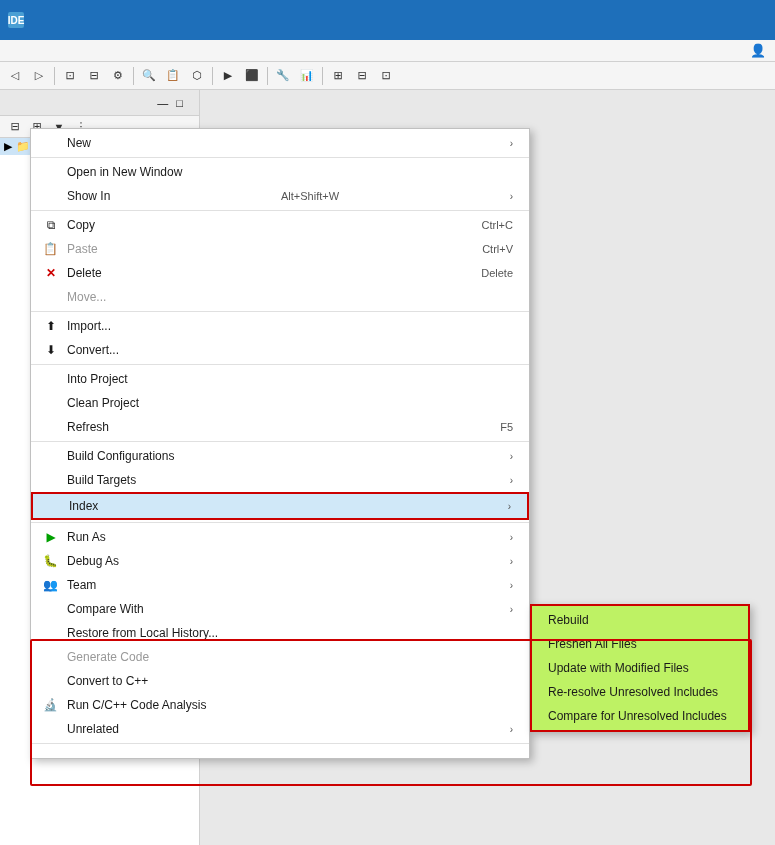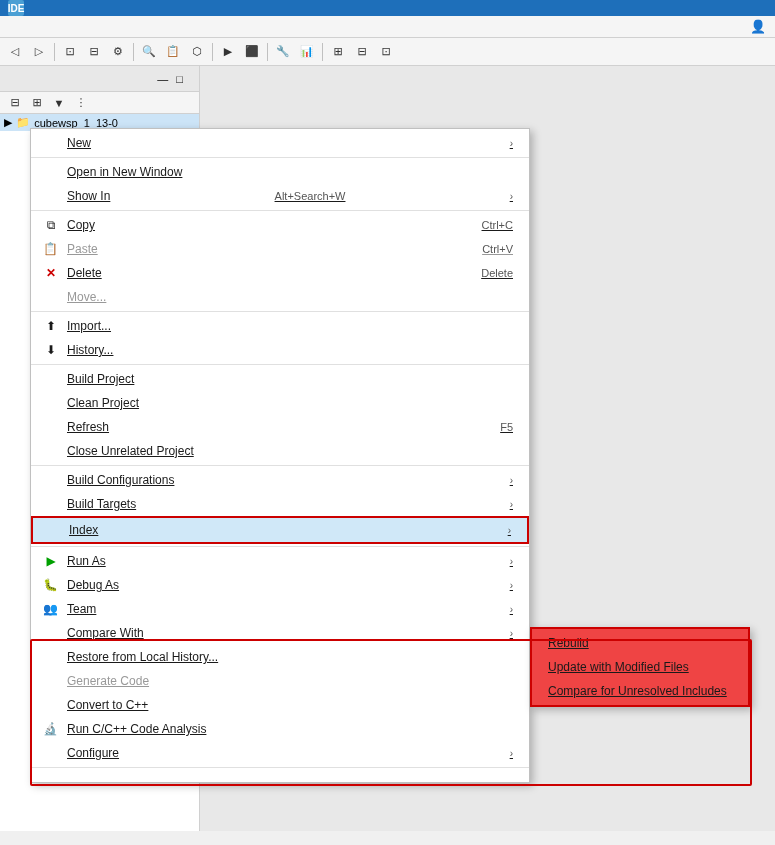--- a/index.html
+++ b/index.html
@@ -8,21 +8,21 @@
       height: 845px;
       font-family: 'Segoe UI', Arial, sans-serif;
       font-size: 12px;
       background: #f0f0f0;
       overflow: hidden;
       position: relative;
     }
 
     
     .title-bar {
-      height: 16px;
+      height: 40px;
       background: #1e6fba;
       display: flex;
       align-items: center;
       padding: 0 8px;
       color: white;
       font-size: 12px;
       gap: 6px;
     }
     .title-bar-icon {
       width: 16px;
@@ -142,21 +142,20 @@
       padding: 2px 0;
     }
     .ctx-item {
       display: flex;
       align-items: center;
       padding: 5px 16px 5px 36px;
       cursor: pointer;
       position: relative;
       font-size: 12px;
       color: #1a1a1a;
-      text-decoration: underline;
     }
     .ctx-item.disabled { color: #999; cursor: default; }
     .ctx-item .shortcut {
       margin-left: auto;
       color: #555;
       font-size: 11px;
     }
     .ctx-item .arrow {
       margin-left: auto;
       color: #555;
@@ -292,21 +291,21 @@
       <span class="arrow">›</span>
     </div>
     <div class="ctx-separator"></div>
     <div class="ctx-item">
       <span class="icon-area"></span>
       <span>Open in New Window</span>
     </div>
     <div class="ctx-item">
       <span class="icon-area"></span>
       <span>Show In</span>
-      <span class="shortcut">Alt+Search+W</span>
+      <span class="shortcut">Alt+Shift+W</span>
       <span class="arrow">›</span>
     </div>
     <div class="ctx-separator"></div>
     <div class="ctx-item">
       <span class="icon-area">⧉</span>
       <span>Copy</span>
       <span class="shortcut">Ctrl+C</span>
     </div>
     <div class="ctx-item disabled">
       <span class="icon-area">📋</span>
@@ -324,39 +323,35 @@
       <span class="icon-area"></span>
       <span>Move...</span>
     </div>
     <div class="ctx-separator"></div>
     <div class="ctx-item">
       <span class="icon-area">⬆</span>
       <span>Import...</span>
     </div>
     <div class="ctx-item">
       <span class="icon-area">⬇</span>
-      <span>History...</span>
-    </div>
-    <div class="ctx-separator"></div>
-    <div class="ctx-item">
-      <span class="icon-area"></span>
-      <span>Build Project</span>
+      <span>Convert...</span>
+    </div>
+    <div class="ctx-separator"></div>
+    <div class="ctx-item">
+      <span class="icon-area"></span>
+      <span>Into Project</span>
     </div>
     <div class="ctx-item">
       <span class="icon-area"></span>
       <span>Clean Project</span>
     </div>
     <div class="ctx-item">
       <span class="icon-area"></span>
       <span>Refresh</span>
       <span class="shortcut">F5</span>
-    </div>
-    <div class="ctx-item">
-      <span class="icon-area"></span>
-      <span>Close Unrelated Project</span>
     </div>
     <div class="ctx-separator"></div>
     <div class="ctx-item">
       <span class="icon-area"></span>
       <span>Build Configurations</span>
       <span class="arrow">›</span>
     </div>
     <div class="ctx-item">
       <span class="icon-area"></span>
       <span>Build Targets</span>
@@ -403,34 +398,40 @@
     <div class="ctx-item">
       <span class="icon-area"></span>
       <span>Convert to C++</span>
     </div>
     <div class="ctx-item">
       <span class="icon-area">🔬</span>
       <span>Run C/C++ Code Analysis</span>
     </div>
     <div class="ctx-item">
       <span class="icon-area"></span>
-      <span>Configure</span>
+      <span>Unrelated</span>
       <span class="arrow">›</span>
     </div>
     <div class="ctx-separator"></div>
     <div class="ctx-item">
       <span class="icon-area"></span>
     </div>
   </div>
 
-<div class="submenu" id="submenu" style="position: absolute; top: 627px; left: 530px; width: 220px; background: #ef4444; border: 2px solid rgb(204, 0, 0); box-shadow: rgba(0, 0, 0, 0.25) 3px 3px 8px; z-index: 101; padding: 2px 0px;">
+<div class="submenu" id="submenu" style="position: absolute; top: 604px; left: 530px; width: 220px; background: #bef264; border: 2px solid rgb(204, 0, 0); box-shadow: rgba(0, 0, 0, 0.25) 3px 3px 8px; z-index: 101; padding: 2px 0px;">
 <div class="ctx-item">
       <span>Rebuild</span>
     </div>
     <div class="ctx-item">
+      <span>Freshen All Files</span>
+    </div>
+    <div class="ctx-item">
       <span>Update with Modified Files</span>
     </div>
     <div class="ctx-item">
+      <span>Re-resolve Unresolved Includes</span>
+    </div>
+    <div class="ctx-item">
       <span>Compare for Unresolved Includes</span>
     </div>
   </div>
 
 <div class="red-outline" id="red-outline" style="left: 30px; top: 639px; width: 722px; height: 147px;"></div>
 
 </body></html>

